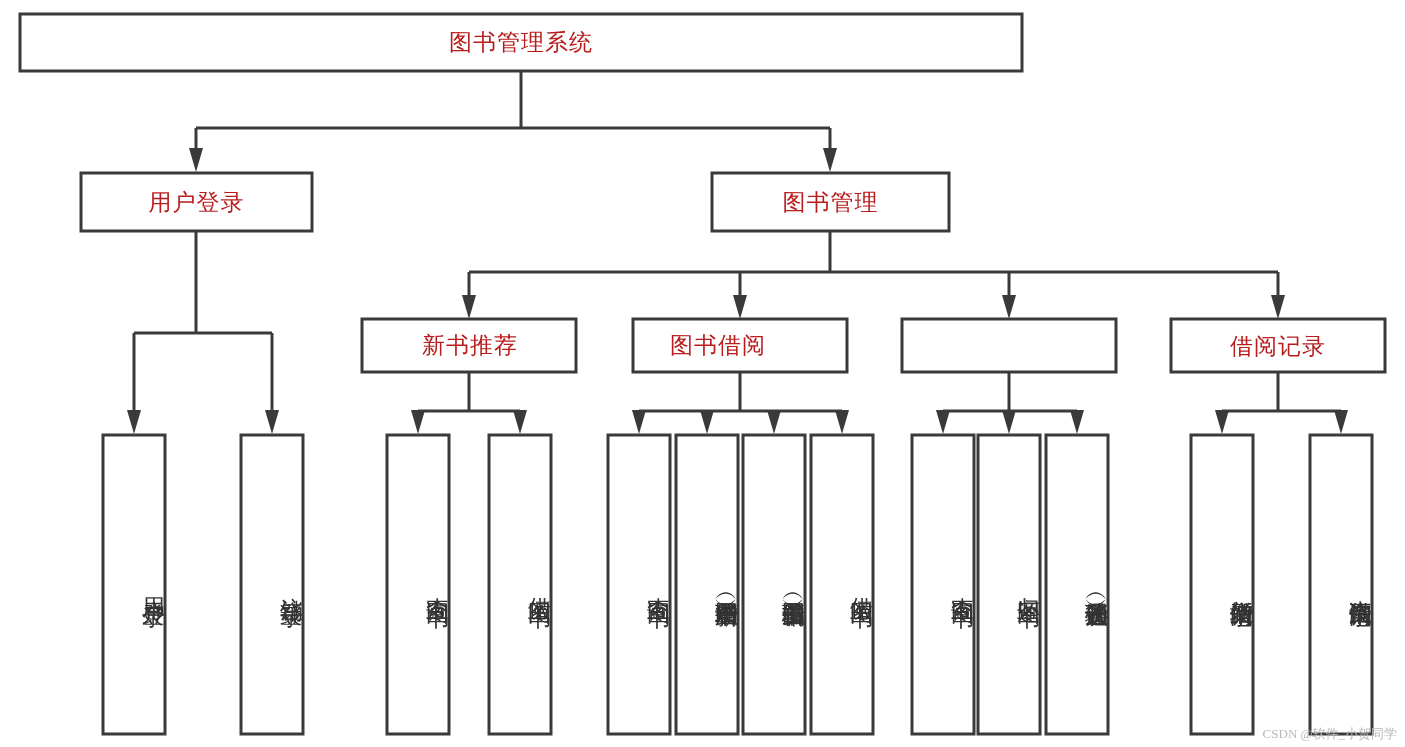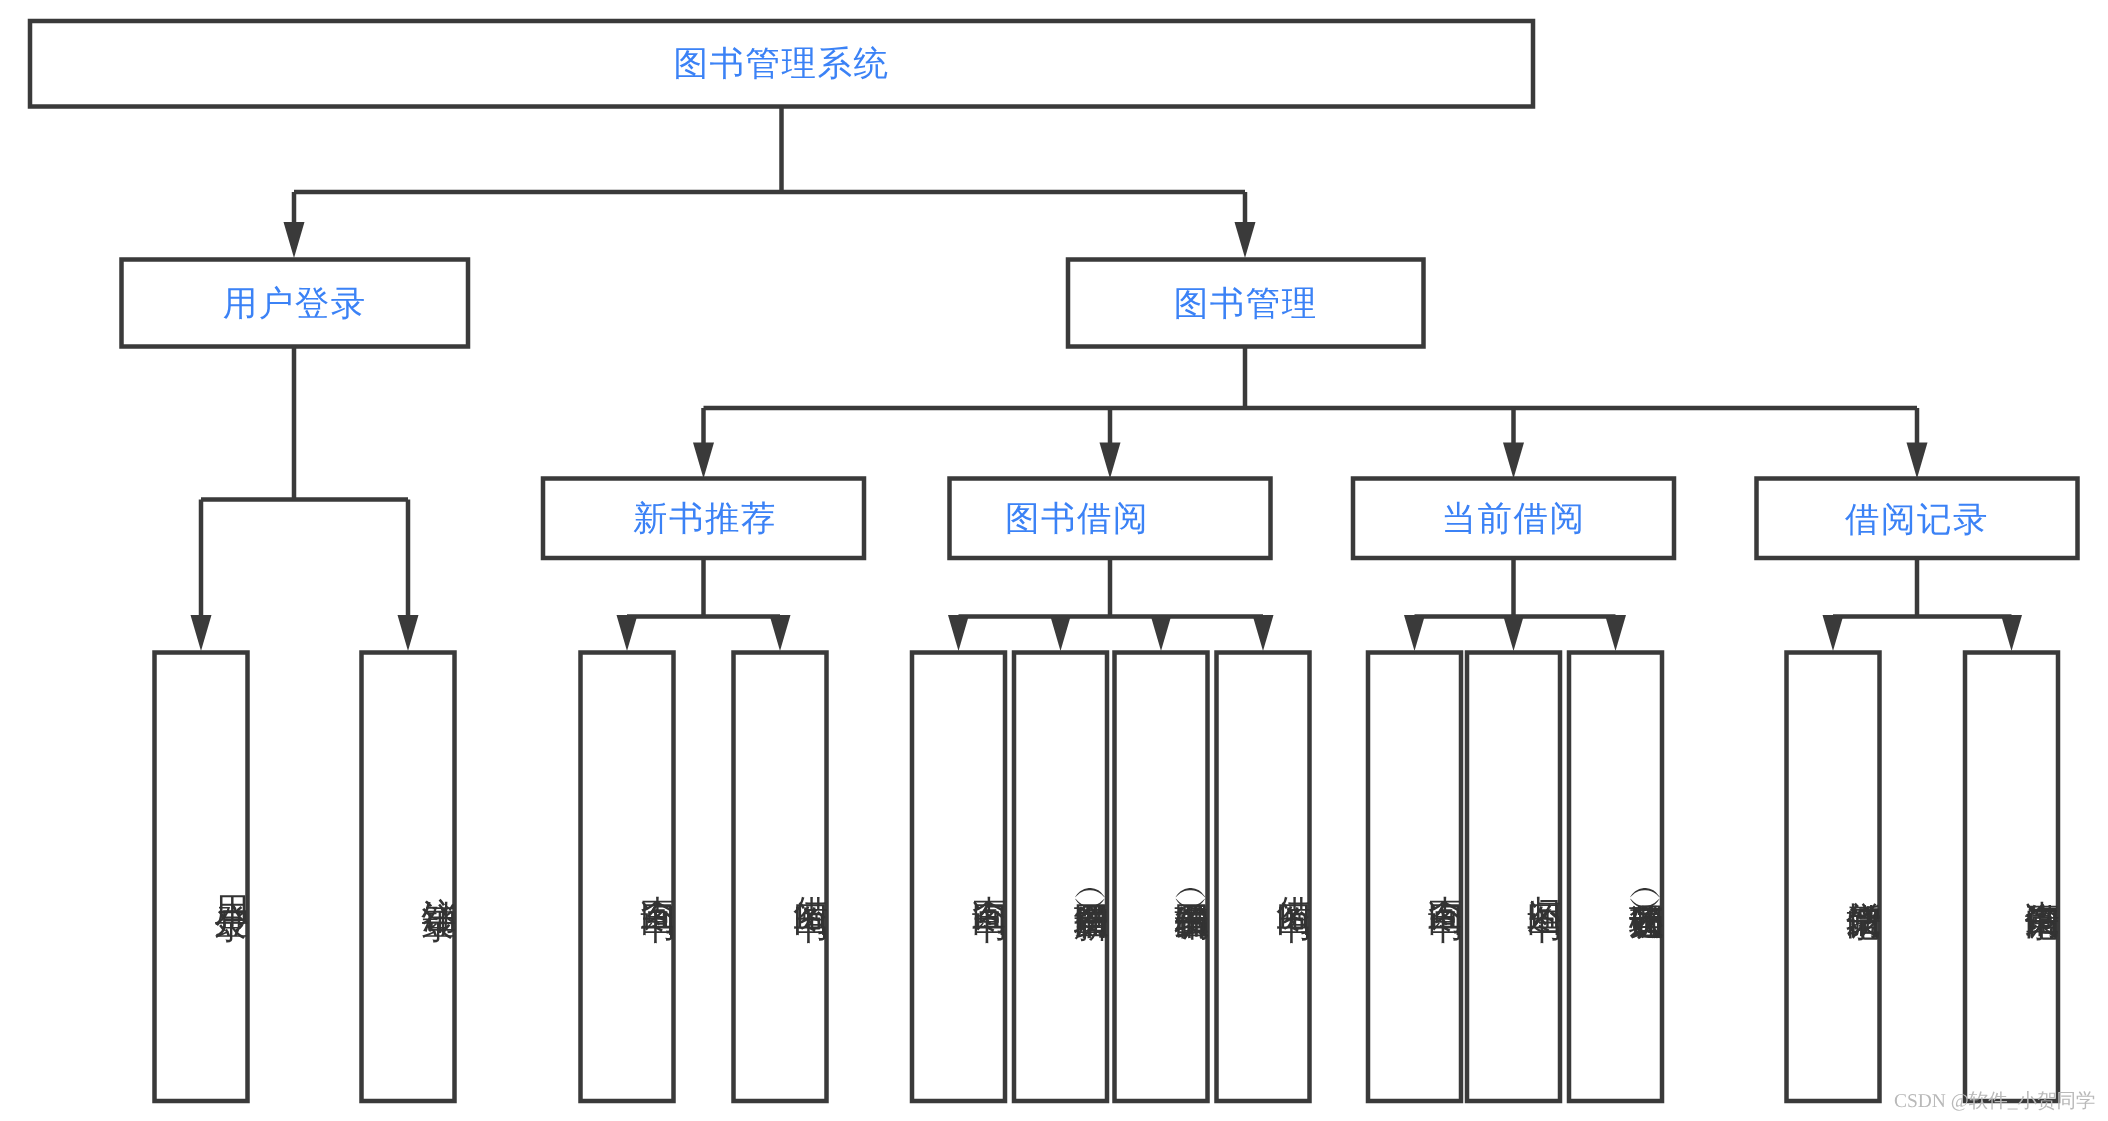--- a/index.html
+++ b/index.html
@@ -50,21 +50,21 @@
     color: #333333;
     letter-spacing: 3px;
     white-space: nowrap;
     text-align: center;
     pointer-events: none;
   }
   .hlabel-wrap {
     position: absolute;
     font-family: "DejaVu Sans", "Liberation Sans", sans-serif;
     font-size: 23px;
-    color: #3b82f6;
+    color: #b91c1c;
     letter-spacing: 1px;
     white-space: nowrap;
     display: flex;
     align-items: center;
     justify-content: center;
     pointer-events: none;
   }
   #watermark {
     position: absolute;
     right: 8px;
@@ -168,21 +168,20 @@
 
   </svg>
 
   <div class="hlabel-wrap" style="left:20px; top:14px; width:1002px; height:57px;">图书管理系统</div>
 
   <div class="hlabel-wrap" style="left:81px; top:173px; width:231px; height:58px;">用户登录</div>
   <div class="hlabel-wrap" style="left:712px; top:173px; width:237px; height:58px;text-align:center;">图书管理</div>
 
   <div class="hlabel-wrap" style="left:362px; top:319px; width:216px; height:53px;">新书推荐</div>
   <div class="hlabel-wrap" style="left:633px; top:319px; width:170px; height:53px;">图书借阅</div>
-  <div class="hlabel-wrap" style="left:902px; top:319px; width:214px; height:53px;">当前借阅</div>
   <div class="hlabel-wrap" style="left:1171px; top:319px; width:214px; height:55px;">借阅记录</div>
 
   <div class="vlabel-wrap" style="left:103px; top:455px; width:62px; height:259px;">用户登录</div>
   <div class="vlabel-wrap" style="left:241px; top:455px; width:62px; height:259px;">注销登录</div>
 
   <div class="vlabel-wrap" style="left:387px; top:455px; width:62px; height:259px;">查询图书</div>
   <div class="vlabel-wrap" style="left:489px; top:455px; width:62px; height:259px;">借阅图书</div>
 
   <div class="vlabel-wrap" style="left:608px; top:455px; width:62px; height:259px;">查询图书</div>
   <div class="vlabel-wrap" style="left:676px; top:441px; width:62px; height:287px; letter-spacing:0px;">新增图书（管理员）</div>

